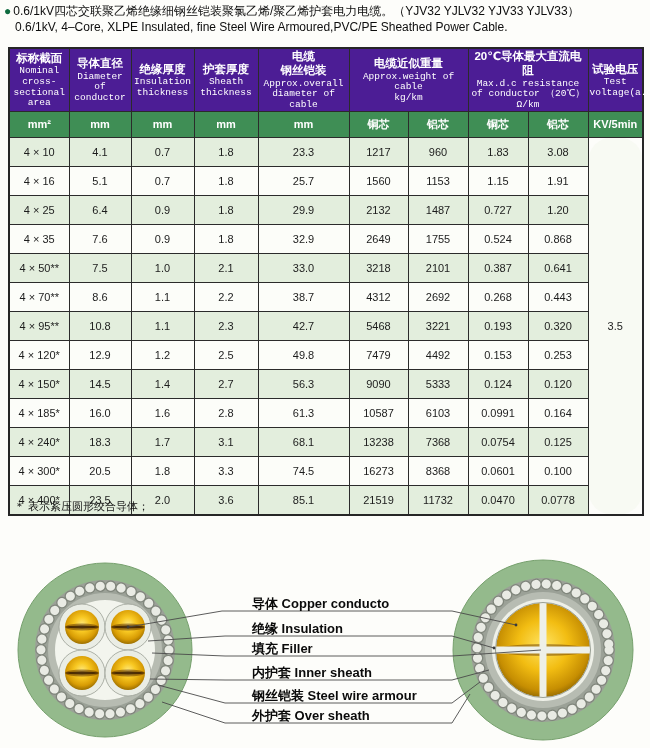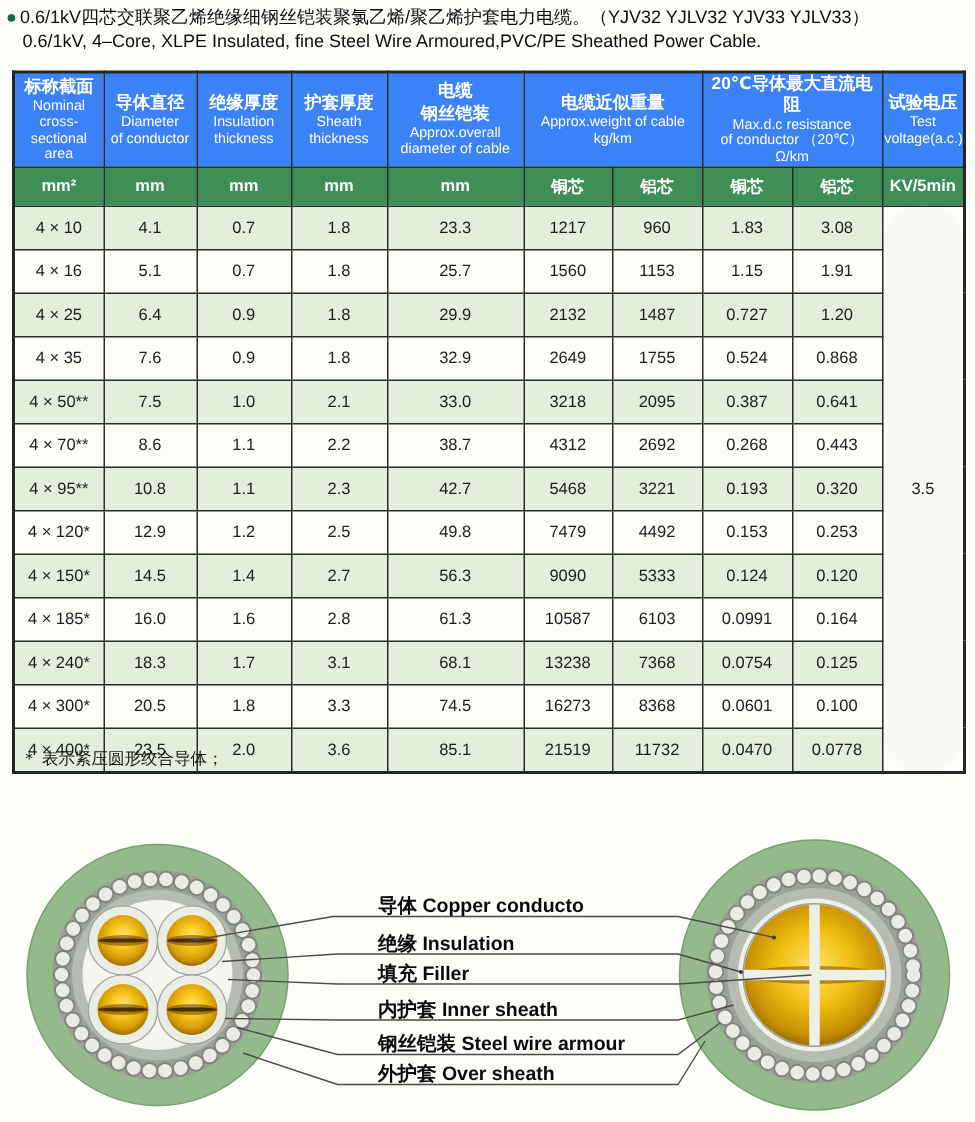--- a/index.html
+++ b/index.html
@@ -12,24 +12,24 @@
   .title{position:absolute;top:3px;left:4px;font-size:12px;line-height:16px;color:#0d0d0d;}
   .title .bullet{color:#0e6b3f;font-size:12px;margin-right:2px;}
   .title .t2{padding-left:11px;}
   
   table.spec{
     position:absolute;top:47px;left:8px;width:634px;
     border-collapse:collapse;table-layout:fixed;
     border:2px solid #262626;
   }
   table.spec th,table.spec td{border:1px solid #2b2b2b;padding:0 1px;text-align:center;vertical-align:middle;}
-  th.group{background:#3b82f6;color:#ffffff;height:57px;}
+  th.group{background:#4c1d95;color:#ffffff;height:57px;}
   th.unit{background:#3f8e55;color:#ffffff;height:25px;font-size:11px;font-weight:bold;}
   .zh{font-size:11.5px;font-weight:bold;white-space:pre-line;line-height:1.25;}
-  .en{font-size:9.5px;font-weight:normal;white-space:pre-line;line-height:1.12;margin-top:1px;}
+  .en{font-size:9.5px;font-weight:normal;white-space:pre-line;line-height:1.12;margin-top:1px;font-family:Liberation Mono, monospace;}
   td.cell{height:28px;font-size:11px;color:#1c1c1c;background:#fcfdf9;}
   tr.alt td.cell{background:#e3eedd;}
   td.tv{background:#f8faf3;font-size:11px;color:#1c1c1c;border-radius:25px;}
   
   .fn{position:absolute;top:498px;font-size:11px;line-height:16px;color:#141414;}
   .fn1{left:14px;}
   .fn2{left:263px;}
   .fn2 .en-line{margin-left:22px;}
   
   svg.diagram{position:absolute;top:536px;left:0;}
@@ -161,21 +161,21 @@
           <td class="cell">0.524</td>
           <td class="cell">0.868</td>
     </tr>
     <tr class="alt">
       <td class="cell">4 × 50**</td>
           <td class="cell">7.5</td>
           <td class="cell">1.0</td>
           <td class="cell">2.1</td>
           <td class="cell">33.0</td>
           <td class="cell">3218</td>
-          <td class="cell">2095</td>
+          <td class="cell">2101</td>
           <td class="cell">0.387</td>
           <td class="cell">0.641</td>
     </tr>
     <tr>
       <td class="cell">4 × 70**</td>
           <td class="cell">8.6</td>
           <td class="cell">1.1</td>
           <td class="cell">2.2</td>
           <td class="cell">38.7</td>
           <td class="cell">4312</td>

